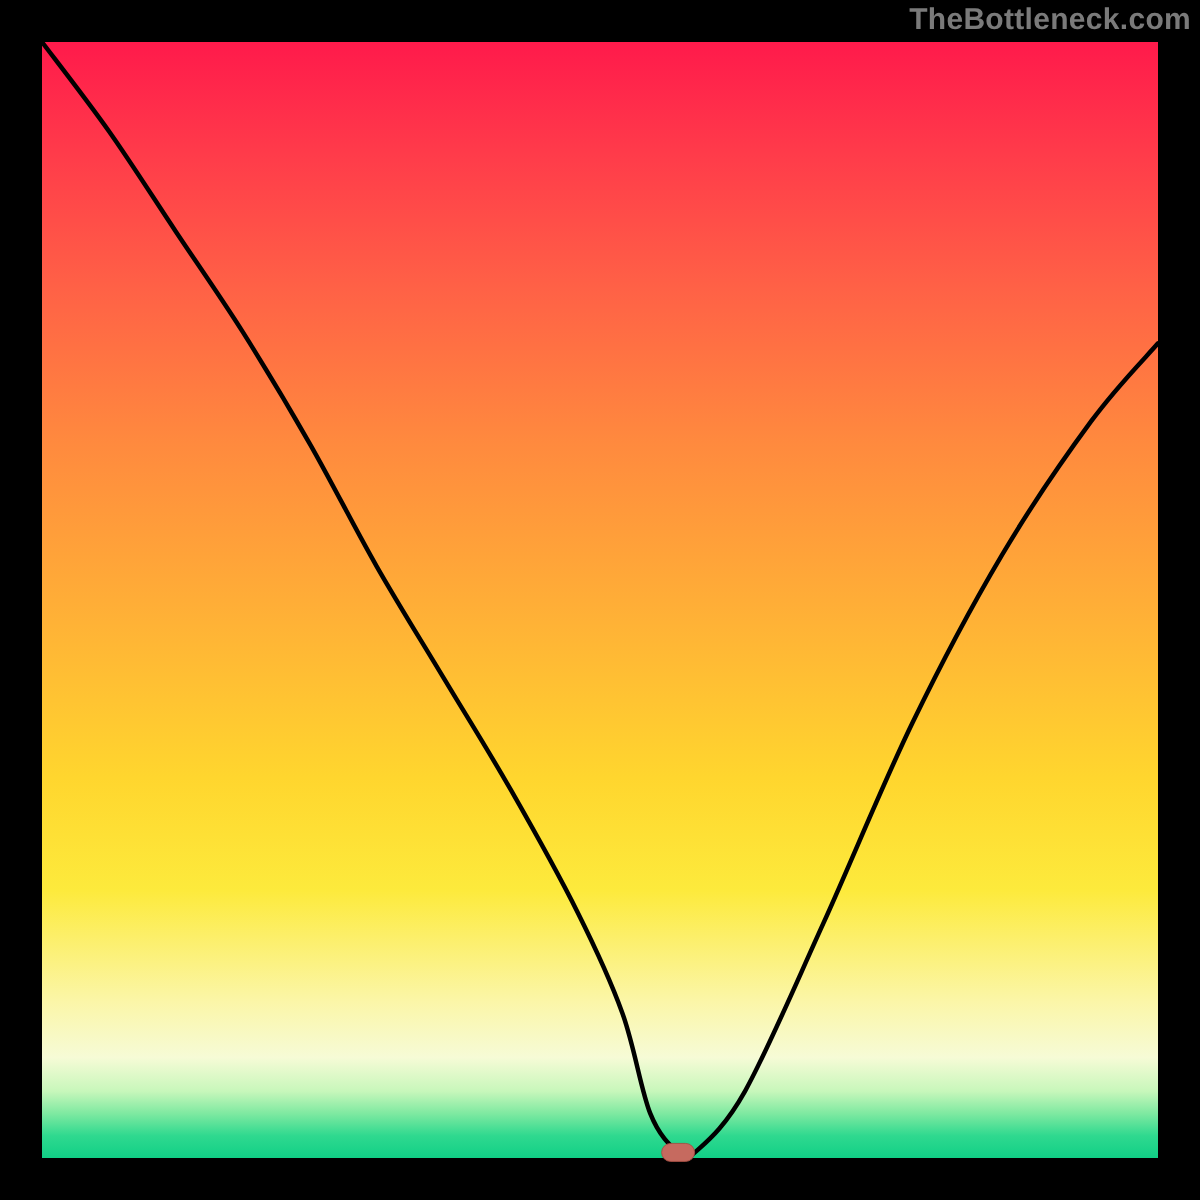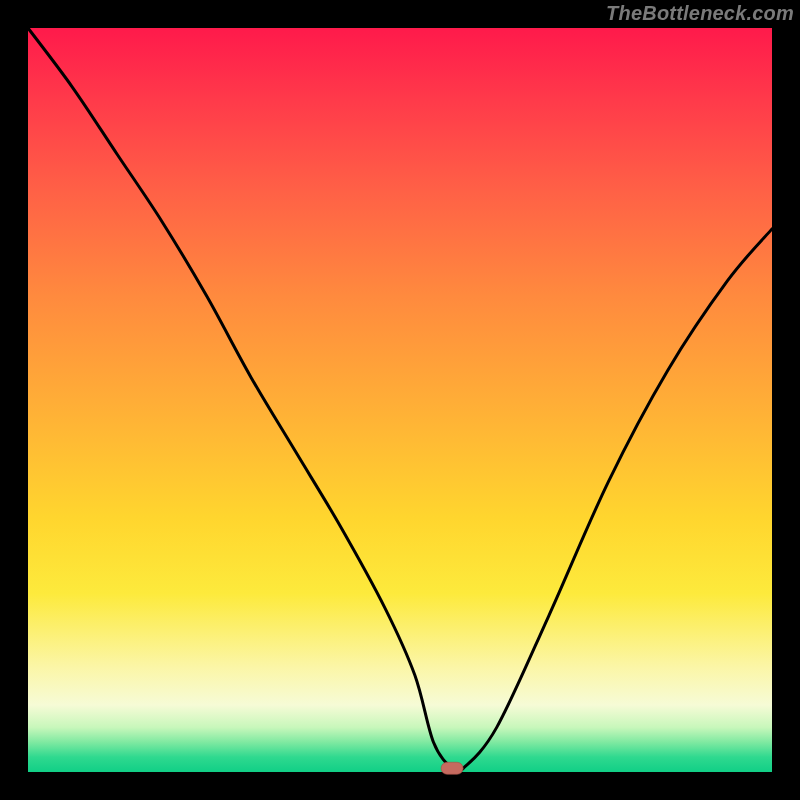--- a/index.html
+++ b/index.html
@@ -7,21 +7,20 @@
     padding: 0;
     width: 800px;
     height: 800px;
     background: #000;
     overflow: hidden;
   }
   .stage {
     position: relative;
     width: 800px;
     height: 800px;
-    font-style: italic;
   }
   .watermark {
     position: absolute;
     top: 2px;
     right: 6px;
     font-family: Arial, Helvetica, sans-serif;
     font-size: 20px;
     font-weight: bold;
     color: #7a7a7a;
     letter-spacing: 0.2px;

